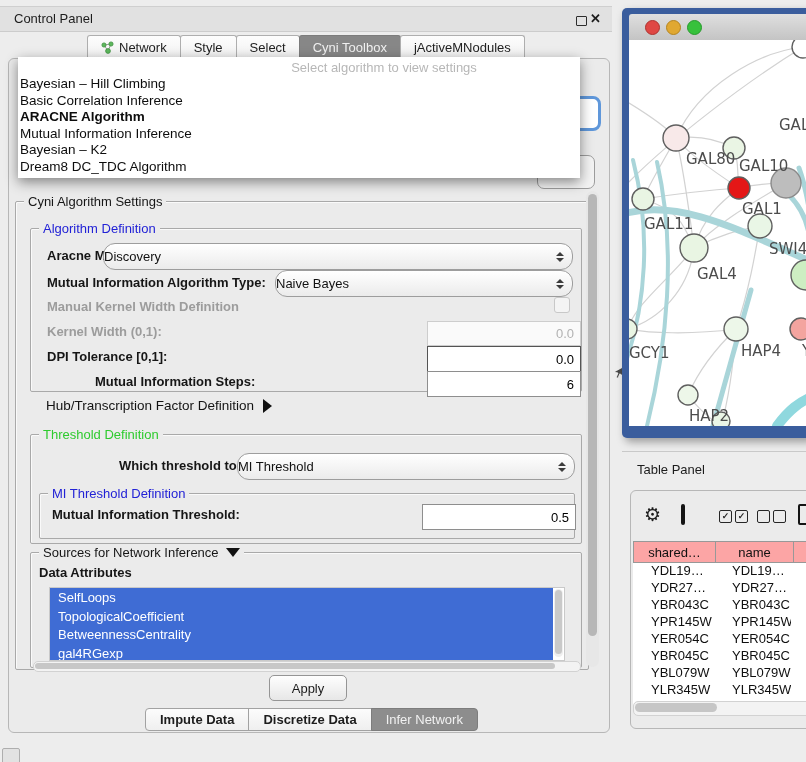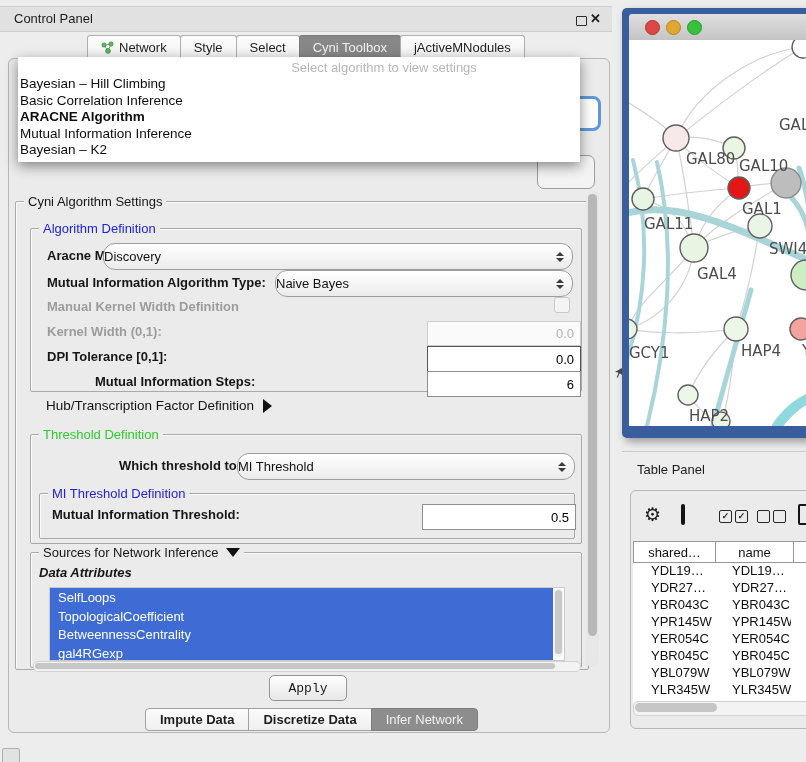--- a/index.html
+++ b/index.html
@@ -67,21 +67,21 @@
   .net-canvas{left:7px;top:32px;width:183px;height:386px;background:#ffffff;overflow:hidden;}
 
   
   .tp-divider{left:622px;top:451px;width:184px;height:1px;background:#c9c9c9;}
   .tp-label{left:637px;top:462px;font-size:13px;color:#1c1c1c;}
   .tp-box{left:630px;top:490px;width:184px;height:237px;background:#ebebeb;border:1px solid #b7b7b7;border-radius:6px 0 0 6px;}
   .icon-cols{width:15px;height:15px;border:2.5px solid #141414;border-radius:3px;position:relative;}
   .icon-cols::after{content:"";position:absolute;left:50%;top:0;width:2.5px;height:100%;background:#141414;transform:translateX(-50%);}
   .cb{width:11px;height:11px;border:1.6px solid #262626;border-radius:2px;font-size:9px;line-height:10px;text-align:center;color:#262626;font-weight:bold;}
   .icon-doc{width:13px;height:17px;border:2px solid #141414;border-radius:2px;}
-  .th-cell{background:#ffffff;border:1px solid #989898;border-left:none;font-size:13px;color:#111;display:flex;align-items:center;justify-content:center;}
+  .th-cell{background:#fca5a5;border:1px solid #989898;border-left:none;font-size:13px;color:#111;display:flex;align-items:center;justify-content:center;}
   .th-cell:first-child{border-left:1px solid #989898;}
   .trow{display:flex;height:17px;font-size:13px;color:#0f0f0f;background:#fff;}
   .tcell{overflow:hidden;white-space:nowrap;padding-left:18px;box-sizing:border-box;}
 
   .corner-icon{left:2px;top:748px;width:16px;height:14px;background:#e2e2e2;border:1px solid #aeaeae;border-radius:2px;}
 </style>
 </head>
 <body>
 
 <div class="stage">
@@ -192,21 +192,21 @@
             <span>0.5</span>
           </div>
         </div>
       </div>
 
       <div class="abs group" style="left:14px;top:350px;width:550px;height:114px;">
         <span class="gtitle" style="display:flex;align-items:center;gap:7px;">
           <span>Sources for Network Inference</span>
           <span style="width:0;height:0;border-left:7px solid transparent;border-right:7px solid transparent;border-top:9px solid #111;"></span>
         </span>
-        <span class="abs lbl" style="left:8px;top:12px;font-style:italic;">Data Attributes</span>
+        <span class="abs lbl" style="left:8px;top:12px;">Data Attributes</span>
 
         <div class="abs" style="left:18px;top:34px;width:514px;height:72px;border:1px solid #c9c9c9;background:#fff;overflow:hidden;">
           <div style="position:absolute;left:0;top:0;right:11px;bottom:0;">
             <div class="list-attr"><span>SelfLoops</span></div>
             <div class="list-attr"><span>TopologicalCoefficient</span></div>
             <div class="list-attr"><span>BetweennessCentrality</span></div>
             <div class="list-attr"><span>gal4RGexp</span></div>
           </div>
           <div class="abs scroll-track-v" style="right:1px;top:1px;width:9px;height:68px;background:#efefef;">
             <div class="scroll-thumb" style="position:absolute;left:1px;top:1px;width:7px;height:64px;background:#c9c9c9;"></div>
@@ -216,21 +216,21 @@
         <div class="abs hscroll" style="left:2px;top:108px;width:546px;height:9px;">
           <div class="scroll-thumb" style="position:absolute;left:1px;top:1px;width:520px;height:6px;background:#c7c7c7;"></div>
         </div>
       </div>
     </div>
 
     <div class="abs scroll-track-v" style="left:577px;top:132px;width:13px;height:476px;">
       <div class="scroll-thumb" style="position:absolute;left:2px;top:3px;width:9px;height:442px;"></div>
     </div>
 
-    <div class="abs apply-btn" style="left:260px;top:616px;width:76px;height:24px;font-family:Liberation Mono, monospace;">
+    <div class="abs apply-btn" style="left:260px;top:616px;width:76px;height:24px;">
       <span>Apply</span>
     </div>
 
     <div class="abs" style="left:137px;top:649px;height:23px;display:flex;">
       <div class="btab">
           <span>Impute Data</span>
         </div>
       <div class="btab">
           <span>Discretize Data</span>
         </div>
@@ -240,20 +240,21 @@
     </div>
   </div>
 
   <div class="abs popup">
     <div class="ph">Select algorithm to view settings</div>
     <div class="item"><span>Bayesian – Hill Climbing</span></div>
     <div class="item"><span>Basic Correlation Inference</span></div>
     <div class="item bold"><span>ARACNE Algorithm</span></div>
     <div class="item"><span>Mutual Information Inference</span></div>
     <div class="item"><span>Bayesian – K2</span></div>
+    <div class="item"><span>Dream8 DC_TDC Algorithm</span></div>
   </div>
 
   <svg class="abs" style="left:613px;top:366px;" width="11" height="13" viewBox="0 0 11 13">
     <polygon points="10,1 1,6 5,7 3.2,11.5 5,12.2 6.8,7.8 10,10" fill="#4a4a4a" stroke="#fff" stroke-width="0.7"></polygon>
   </svg>
 
   <div class="abs net-window">
     <div class="abs net-titlebar">
       <span class="abs tl" style="left:16px;background:#df4744;border:1px solid #ad332f;"></span>
       <span class="abs tl" style="left:37px;background:#e0a832;border:1px solid #b5841f;"></span>

